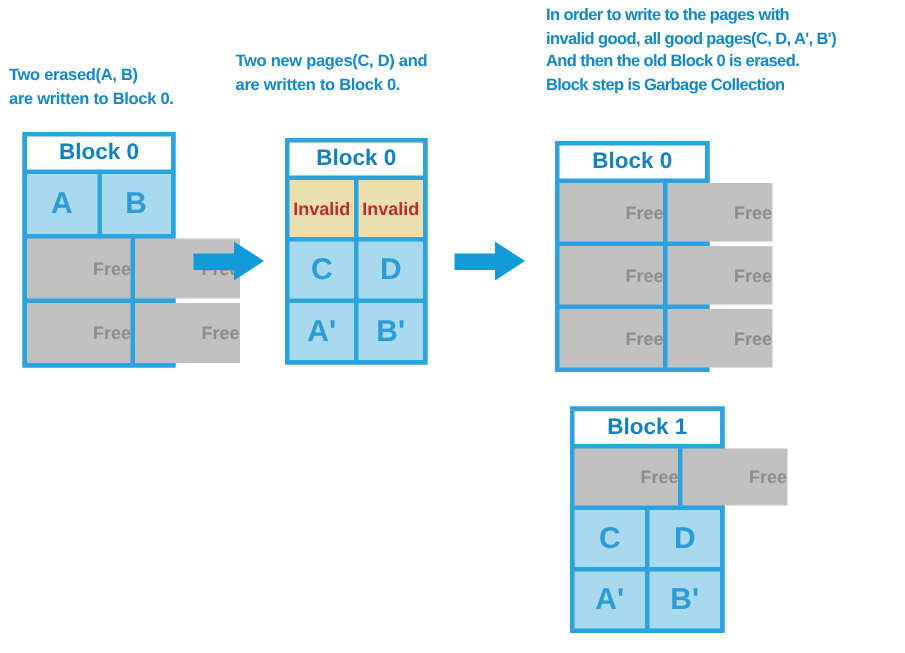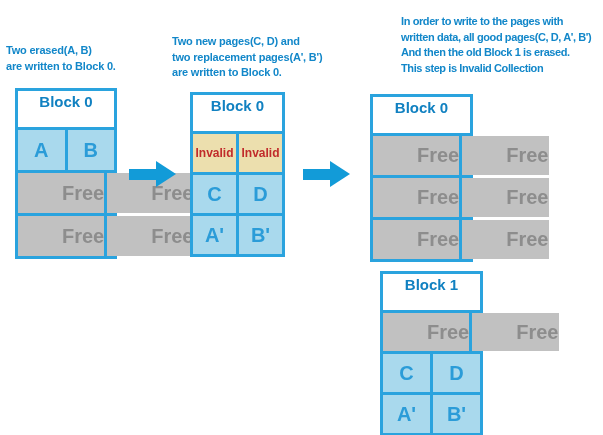--- a/index.html
+++ b/index.html
@@ -9,61 +9,60 @@
   }
   .annotation {
     position:absolute; font-weight:bold; font-size:11px; line-height:15.5px;
     color:var(--text-blue,#1287c9); letter-spacing:-0.2px; white-space:nowrap;
   }
   .block {
     position:absolute; border:3px solid var(--border-blue,#2aa3de);
     background:var(--border-blue,#2aa3de); box-sizing:border-box;
   }
   .block-header {
-    background:#ffffff; height:36px; line-height:22px; text-align:center;
+    background:#ffffff; height:22px; line-height:22px; text-align:center;
     font-weight:bold; font-size:15px; color:var(--header-blue,#1181c1);
   }
   .block-row { display:flex; gap:3px; margin-top:3px; }
   .cell {
     flex:1; display:flex; align-items:center; justify-content:center;
     font-weight:bold;
   }
   .cell-data   { background:var(--cell-blue,#a9d9ed); color:var(--letter-blue,#2b9cd8); font-size:20px; }
-  .cell-free   { background:var(--free-bg,#c1c1c1);  color:var(--free-text,#8d8d8d);  font-size:20px;padding-left:44px; }
+  .cell-free   { background:var(--free-bg,#c1c1c1);  color:var(--free-text,#8d8d8d);  font-size:12px;padding-left:44px; }
   .cell-invalid{ background:var(--invalid-bg,#ecdfae); color:var(--invalid-text,#c02b2b); font-size:12px; }
   .r40 .block-row { height:40px; }
   .r39 .block-row { height:39px; }
   .r38 .block-row { height:38px; }
   .arrow { position:absolute; width:47px; height:27px; }
   .arrow-shaft { position:absolute; left:0; top:8px; width:27px; height:11px; background:var(--accent-blue,#129bd8); }
   .arrow-head  { position:absolute; right:0; top:0; width:0; height:0;
     border-left:20px solid var(--accent-blue,#129bd8);
     border-top:13.5px solid transparent; border-bottom:13.5px solid transparent; }
 </style>
 </head>
 <body>
 
 <div class="canvas">
 
   <div class="annotation" style="left:6px; top:43px;">
     <div>Two erased(A, B)</div>
     <div>are written to Block 0.</div>
   </div>
 
-  <div class="annotation" style="left:172px; top:34px;">
+  <div class="annotation" style="left:157px; top:34px;">
     <div>Two new pages(C, D) and</div>
-    <div>two replacement pages(A', B')</div>
     <div>are written to Block 0.</div>
   </div>
 
-  <div class="annotation" style="left:364px; top:14px; letter-spacing:-0.4px;margin-left:37px;">
+  <div class="annotation" style="left:364px; top:3px; letter-spacing:-0.4px;">
     <div>In order to write to the pages with</div>
-    <div>written data, all good pages(C, D, A', B')</div>
-    <div>And then the old Block 1 is erased.</div>
-    <div>This step is Invalid Collection</div>
+    <div>invalid good, all good pages(C, D, A', B')</div>
+    <div>And then the old Block 0 is erased.</div>
+    <div>Block step is Garbage Collection</div>
   </div>
 
   <div class="block r40" style="left:15px; top:88px; width:102px;">
     <div class="block-header">Block 0</div>
     <div class="block-row">
       <div class="cell cell-data">A</div>
       <div class="cell cell-data">B</div>
     </div>
     <div class="block-row">
       <div class="cell cell-free">Free</div>

